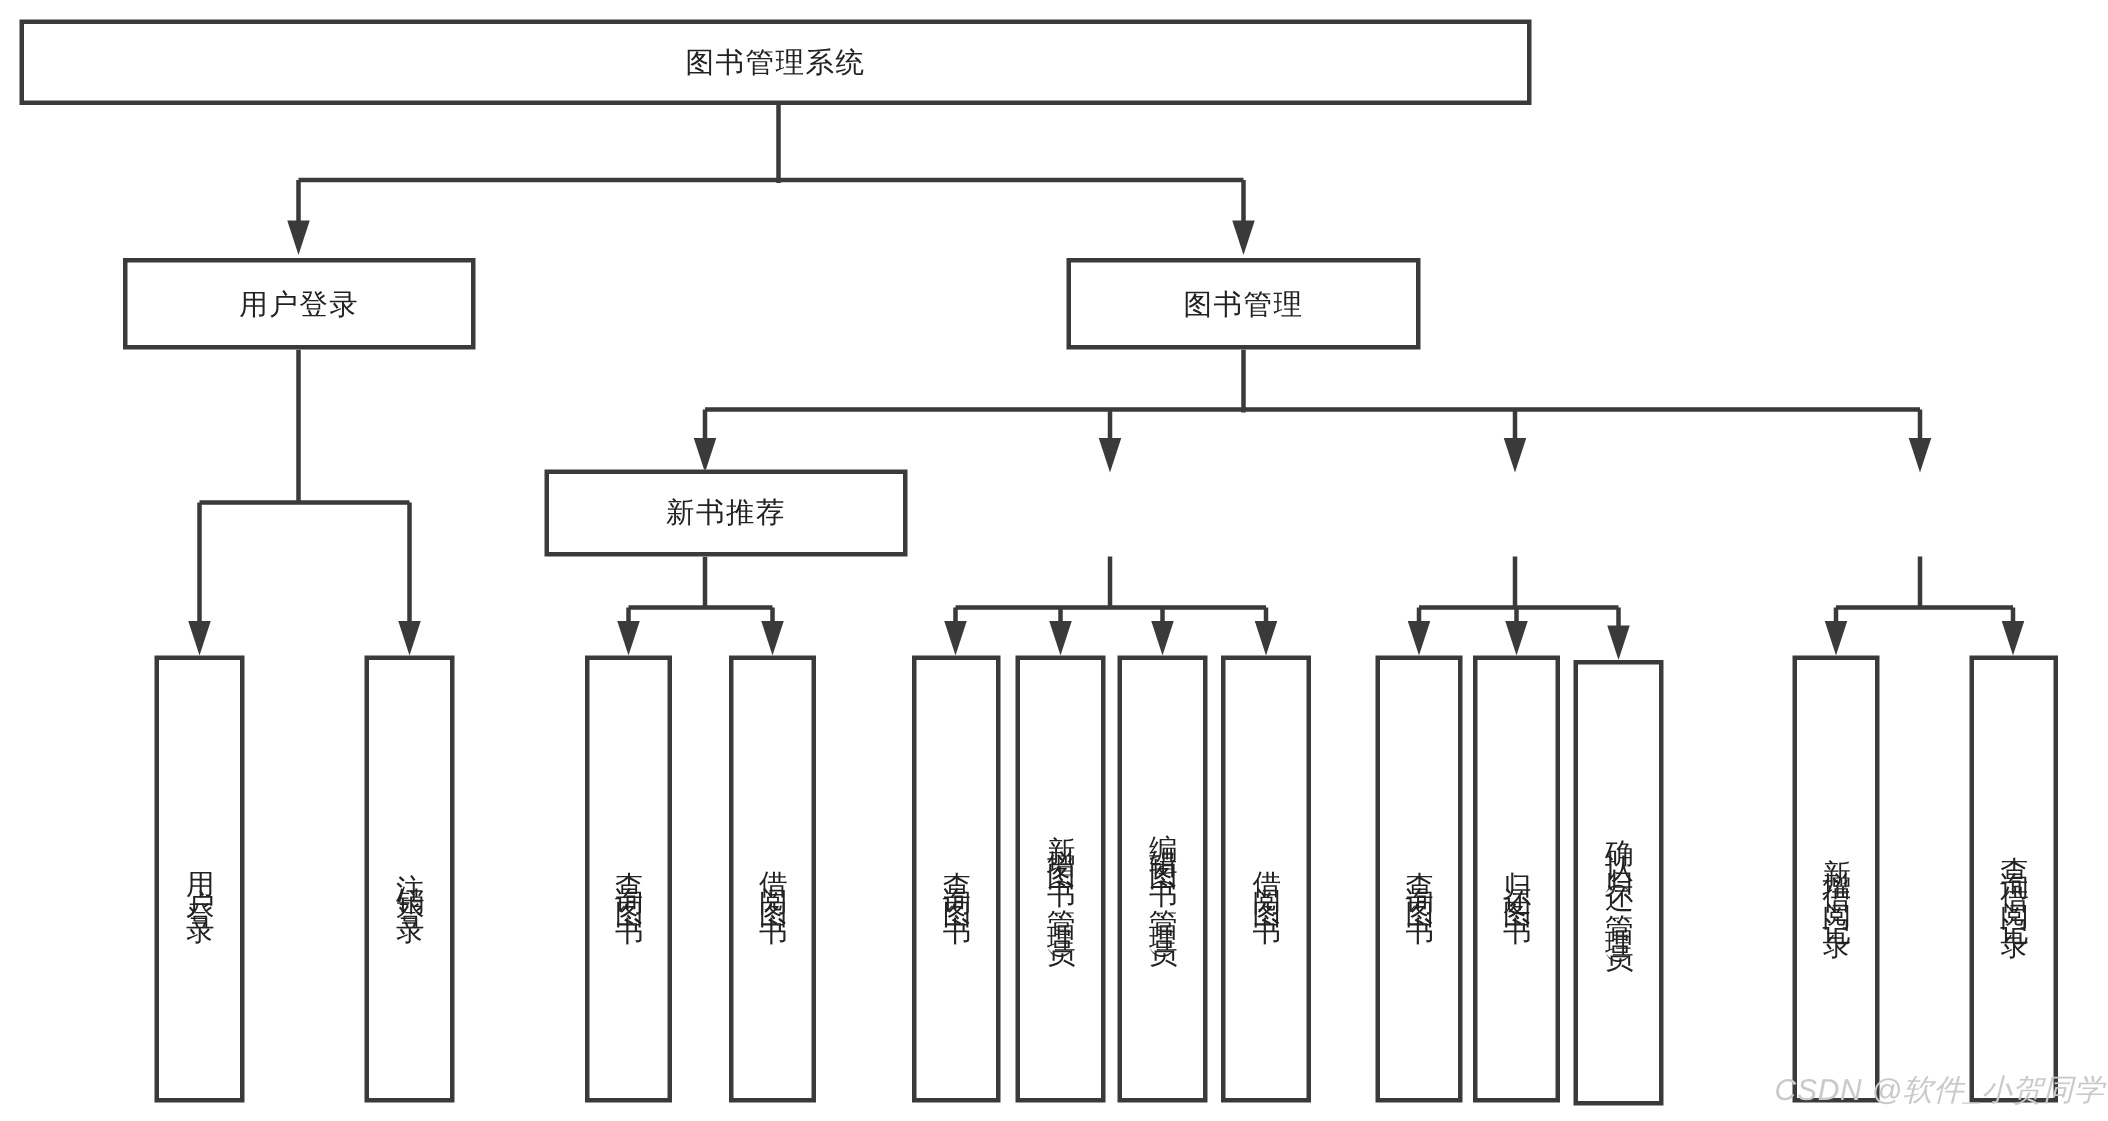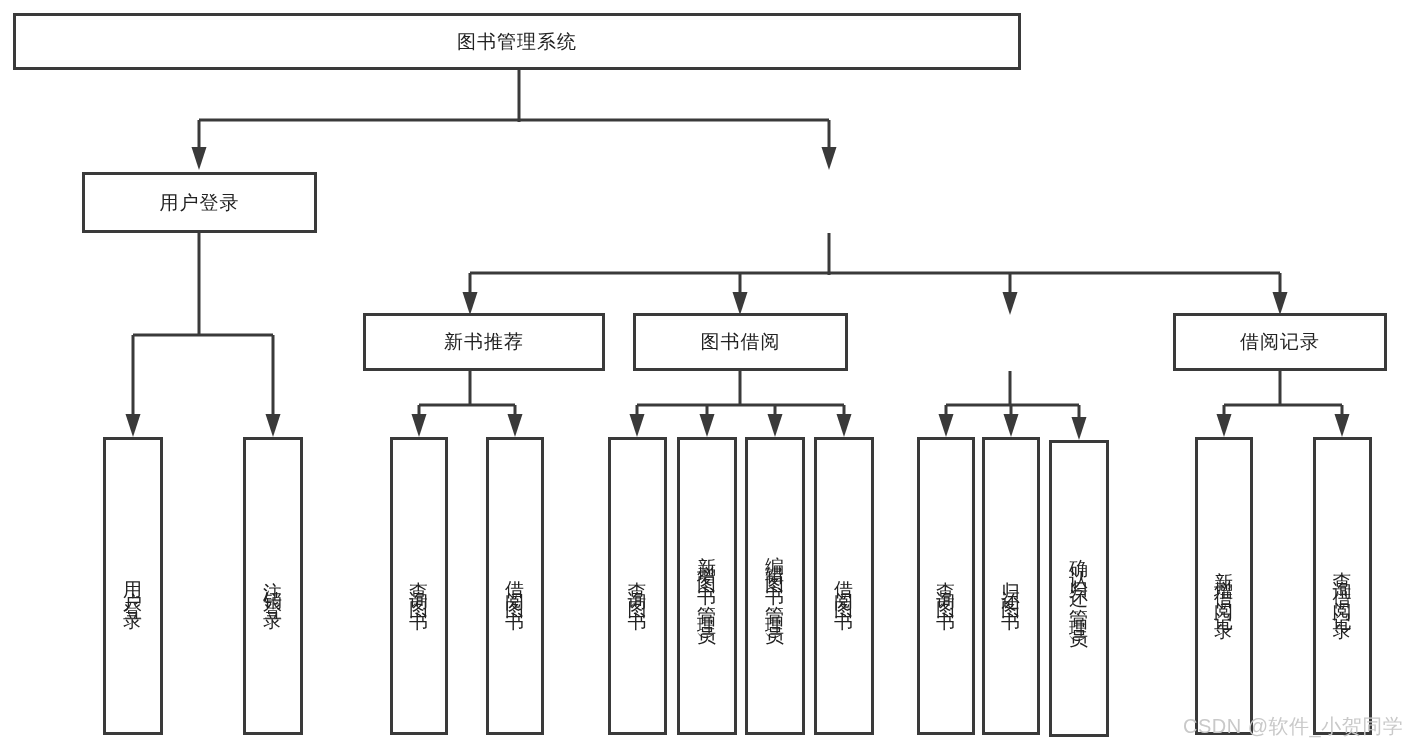--- a/index.html
+++ b/index.html
@@ -41,20 +41,21 @@
     letter-spacing:10px;
     white-space:nowrap;
   }
   .watermark{
     position:absolute;
     left:1183px;top:713px;
     font-size:20px;
     color:var(--wm);
     letter-spacing:0.5px;
     white-space:nowrap;
+    font-style:italic;
   }
 </style>
 </head>
 <body>
 
 <div class="stage">
 
   <svg class="wires" viewBox="0 0 1405 747">
     <path d="
       M519 70 V122 M199 120 H829 M199 120 V152 M829 120 V152
@@ -85,29 +86,26 @@
     <polygon points="1334.5,414 1349.5,414 1342,437"></polygon>
   </svg>
 
   <div class="node h" style="left:13px;top:13px;width:1008px;height:57px">
     <span>图书管理系统</span>
   </div>
 
   <div class="node h" style="left:82px;top:172px;width:235px;height:61px">
     <span>用户登录</span>
   </div>
+  <div class="node h" style="left:711px;top:172px;width:236px;height:61px">
+    <span>图书管理</span>
+  </div>
 
   <div class="node h" style="left:363px;top:313px;width:242px;height:58px">
     <span>新书推荐</span>
-  </div>
-  <div class="node h" style="left:633px;top:313px;width:215px;height:58px">
-    <span>图书借阅</span>
-  </div>
-  <div class="node h" style="left:1173px;top:313px;width:214px;height:58px">
-    <span>借阅记录</span>
   </div>
 
   <div class="node v" style="left:103px;top:437px;width:60px;height:298px">
     <span>用户登录</span>
   </div>
   <div class="node v" style="left:243px;top:437px;width:60px;height:298px">
     <span>注销登录</span>
   </div>
 
   <div class="node v" style="left:390px;top:437px;width:58px;height:298px">

